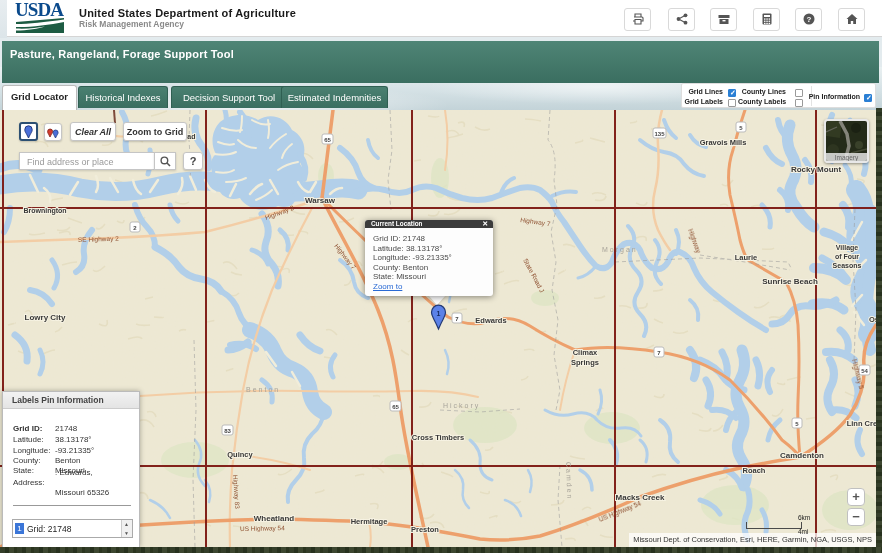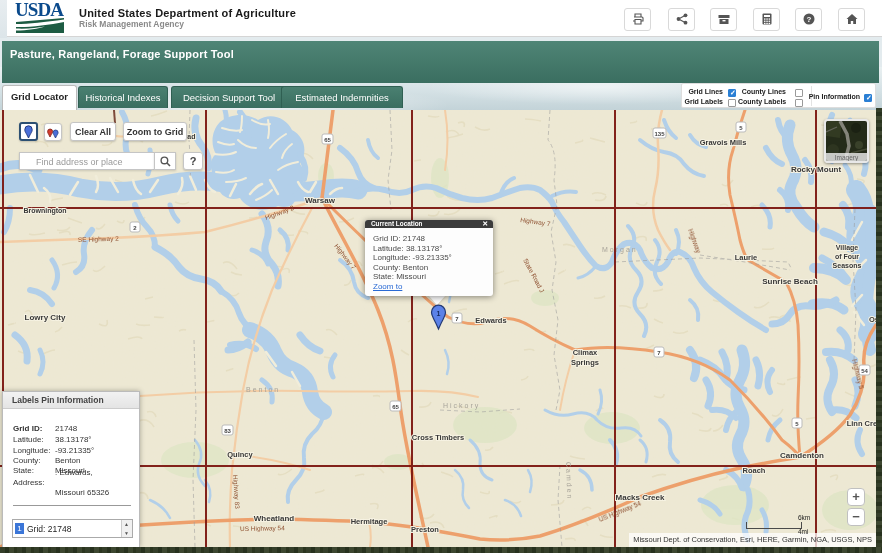--- a/index.html
+++ b/index.html
@@ -23,21 +23,21 @@
   #tab1 { left:2px; width:75px; top:85px; height:25px; background:#fff; border:1px solid #bbb; border-bottom:none; color:#222; font-weight:bold; z-index:5; }
   
   #ckpanel { position:absolute; left:681px; top:83px; width:195px; height:25px; background:#fff; border:1px solid #ddd; border-radius:2px; font-size:7px; font-weight:bold; color:#222; z-index:6; white-space:nowrap; }
   #ckpanel span.lb { position:absolute; text-align:right; }
   .ck { position:absolute; width:8px; height:8px; border:1px solid #9a9a9a; border-radius:1px; background:#fff; }
   .ckon { background:#2a7fd4; border-color:#2a7fd4; }
   .ckon:after { content:"✓"; color:#fff; font-size:7px; position:absolute; left:1px; top:-1px; font-weight:bold;}
   
   #map { position:absolute; left:0px; top:110px; width:876px; height:437px; background:#f1edda; overflow:hidden; }
   .mbtn { position:absolute; background:#fff; border:1px solid #c5c5c5; border-radius:3px; box-shadow:0 1px 2px rgba(0,0,0,0.18); color:#333; font-weight:bold; text-align:center; z-index:10; }
-  #srch { position:absolute; left:19px; top:152px; width:135px; height:18px; background:#fff; border:1px solid #c5c5c5; border-right:none; z-index:10; color:#9a9a9a; font-size:9px; line-height:18px; padding-left:16px; box-shadow:0 1px 2px rgba(0,0,0,0.15); }
+  #srch { position:absolute; left:19px; top:152px; width:135px; height:18px; background:#fff; border:1px solid #c5c5c5; border-right:none; z-index:10; color:#9a9a9a; font-size:9px; line-height:18px; padding-left:7px; box-shadow:0 1px 2px rgba(0,0,0,0.15); }
   #srchbtn { position:absolute; left:154px; top:152px; width:22px; height:18px; background:#fff; border:1px solid #c5c5c5; z-index:10; box-shadow:0 1px 2px rgba(0,0,0,0.15);}
   #popup { position:absolute; left:365px; top:220px; width:128px; height:76px; background:#fdfdfd; border-radius:3px; box-shadow:0 1px 6px rgba(0,0,0,0.45); z-index:20; }
   #popttl { position:absolute; left:0; top:0; right:0; height:8px; background:#3b3b3b; border-radius:3px 3px 0 0; color:#fff; font-size:6.4px; font-weight:bold; line-height:8px; padding-left:6px; }
   #popbody { position:absolute; left:8px; top:14px; font-size:8px; color:#4a4a4a; line-height:9.6px; }
   #poparrow { position:absolute; left:428px; top:295px; width:0; height:0; border-left:9px solid transparent; border-right:9px solid transparent; border-top:10px solid #fdfdfd; filter:drop-shadow(0 1px 1px rgba(0,0,0,0.12)); }
   #pininfo { position:absolute; left:2px; top:391px; width:138px; height:156px; background:#fff; border:1px solid #bbb; border-bottom:none; box-shadow:0 0 5px rgba(0,0,0,0.3); z-index:15; font-size:8px; color:#333; }
   #pihdr { height:17px; background:linear-gradient(#f2f2f2,#e4e4e4); border-bottom:1px solid #ccc; font-weight:bold; color:#444; line-height:17px; padding-left:9px; font-size:8.5px; }
   .pirow { position:absolute; left:10px; }
   .pival { position:absolute; left:52px; }
   #pilist { position:absolute; left:9px; top:127px; width:121px; height:19px; border:1px solid #aaa; background:#fff; }
@@ -60,21 +60,21 @@
       <path d="M1 23 C 14 23, 30 21, 49 18.5 L49 21 C 34 24, 14 26.5, 1 26 Z" fill="#ffffff"></path>
       <path d="M1 27.5 C 12 28, 22 27, 30 25.5 C 24 27.5, 12 29.5, 1 29.5 Z" fill="#ffffff"></path>
     </svg>
     <div id="deptline">United States Department of Agriculture</div>
     <div id="rmaline">Risk Management Agency</div>
   </div>
   <div id="gbar">Pasture, Rangeland, Forage Support Tool</div>
   <div id="tab1" class="tab">Grid Locator</div>
   <div id="tab2" class="tab" style="left:78px; width:90px;">Historical Indexes</div>
   <div id="tab3" class="tab" style="left:171px; width:116px;">Decision Support Tool</div>
-  <div id="tab4" class="tab" style="left:281px; width:122px;">Estimated Indemnities</div>
+  <div id="tab4" class="tab" style="left:281px; width:107px;">Estimated Indemnities</div>
   <div id="ckpanel">
     <span class="lb" style="left:0px;top:4px;width:41px;">Grid Lines</span>
       <span class="ck ckon" style="left:46px;top:4.5px;"></span>
     <span class="lb" style="left:0px;top:14px;width:41px;">Grid Labels</span>
       <span class="ck" style="left:46px;top:14.5px;"></span>
     <span class="lb" style="left:56px;top:4px;width:48px;">County Lines</span>
       <span class="ck" style="left:113px;top:4.5px;"></span>
     <span class="lb" style="left:56px;top:14px;width:48px;">County Labels</span>
       <span class="ck" style="left:113px;top:14.5px;"></span>
     <span style="position:absolute;left:129px;top:2px;height:20px;border-left:1px solid #e3e3e3;"></span>
@@ -546,21 +546,21 @@
     <svg width="13" height="14" viewBox="0 0 13 14" style="margin-top:0.5px;">
         <path d="M6.5 13 C 4 7.5 2.8 7 2.8 4.6 a 3.7 3.8 0 1 1 7.4 0 c 0 2.4 -1.2 2.9 -3.7 8.4 Z" fill="#4a6fd8" stroke="#223a80" stroke-width="1"></path>
       </svg>
   </div>
   <div class="mbtn" style="left:44px;top:123px;width:18px;height:18px;">
     <svg width="14" height="14" viewBox="0 0 14 14" style="margin-top:1px;">
       <path d="M4 12 C 2.4 8.5 1.6 8.2 1.6 6.6 a 2.5 2.6 0 1 1 5 0 C 6.6 8.2 5.6 8.5 4 12 Z" fill="#d43b2d" stroke="#7c1a12" stroke-width="0.8"></path>
       <path d="M9.5 13 C 7.9 9.5 7.1 9.2 7.1 7.6 a 2.5 2.6 0 1 1 5 0 C 12.1 9.2 11.1 9.5 9.5 13 Z" fill="#4a6fd8" stroke="#223a80" stroke-width="0.8"></path>
     </svg>
   </div>
-  <div class="mbtn" style="left:70px;top:122px;width:46px;height:19px;font-size:9px;line-height:18px;">Clear All</div>
+  <div class="mbtn" style="left:70px;top:122px;width:46px;height:19px;font-size:9px;line-height:18px;font-style:italic;">Clear All</div>
   <div class="mbtn" style="left:123px;top:122px;width:64px;height:19px;font-size:9px;line-height:18px;">Zoom to Grid</div>
   <div id="srch">Find address or place</div>
   <div id="srchbtn"><svg width="11" height="11" viewBox="0 0 11 11" style="margin:3px 0 0 5px;">
         <circle cx="4.4" cy="4.4" r="3.3" fill="none" stroke="#555" stroke-width="1.4"></circle>
         <line x1="7" y1="7" x2="10" y2="10" stroke="#555" stroke-width="1.6"></line>
       </svg></div>
   <div class="mbtn" style="left:183px;top:152px;width:20px;height:18px;font-size:11px;line-height:17px;color:#444;">?</div>
 
   <div id="minimap">
     <svg width="41" height="40" viewBox="0 0 41 40">

